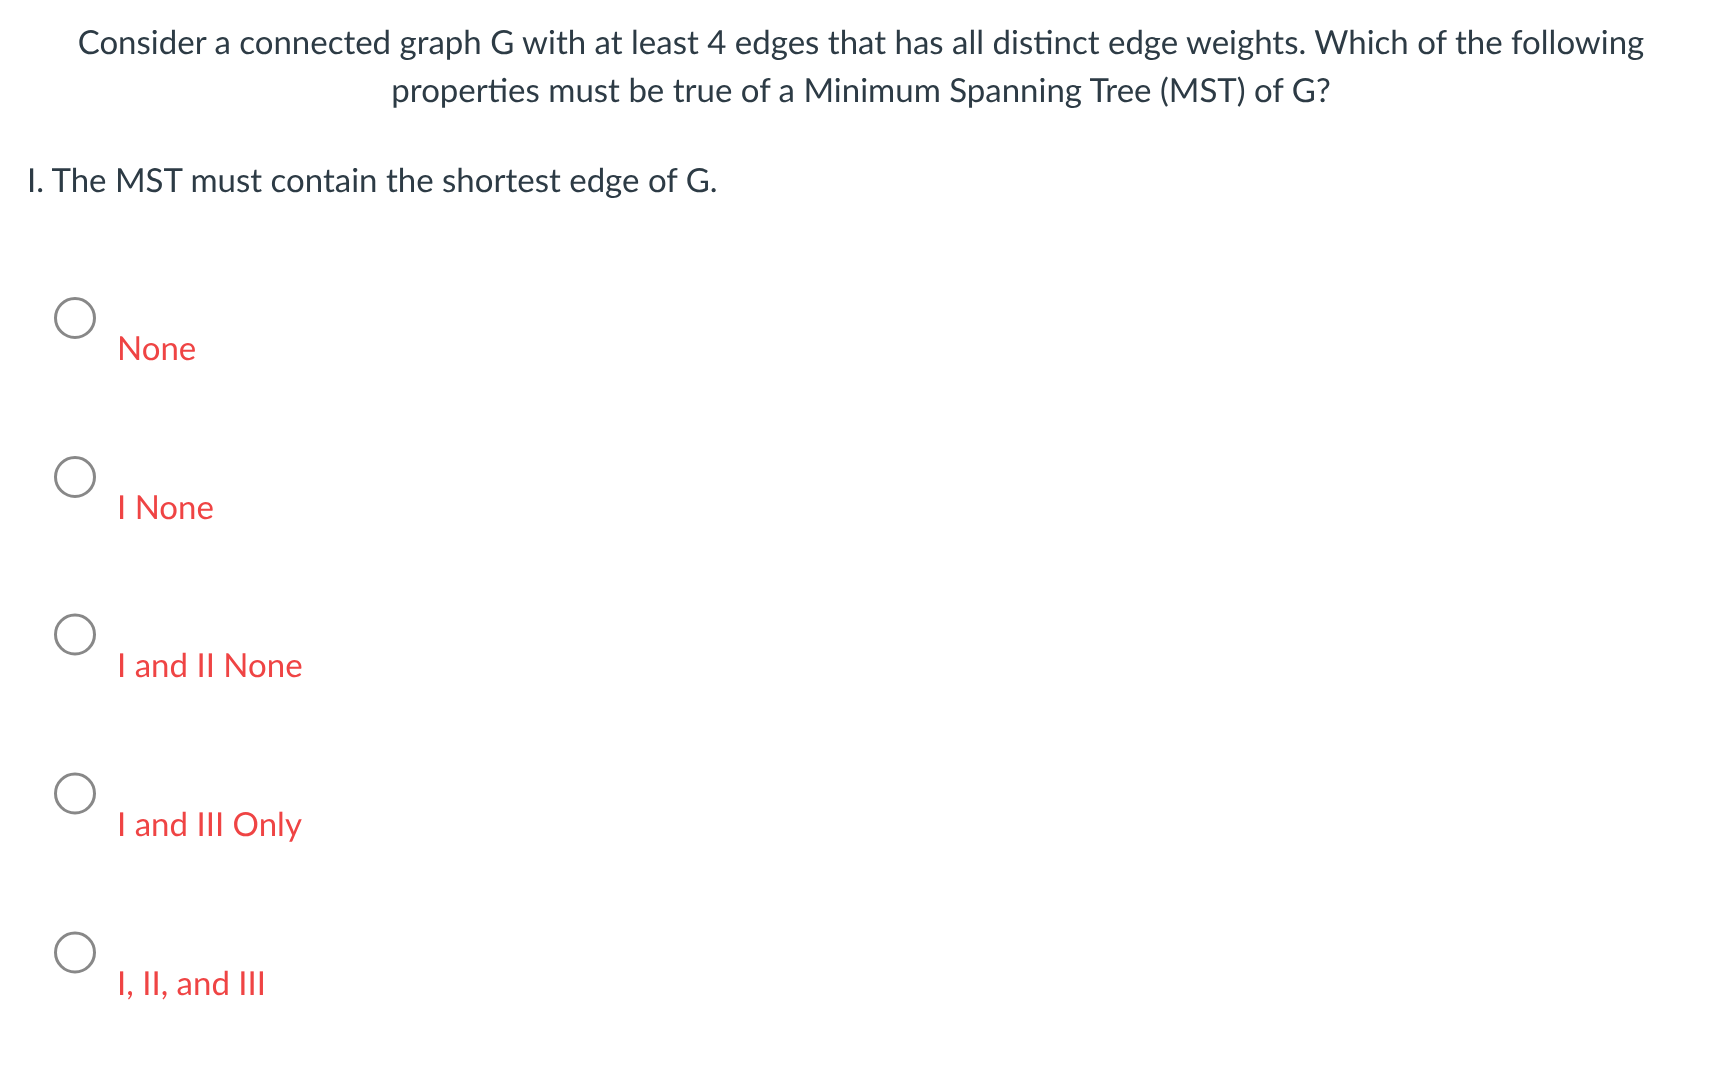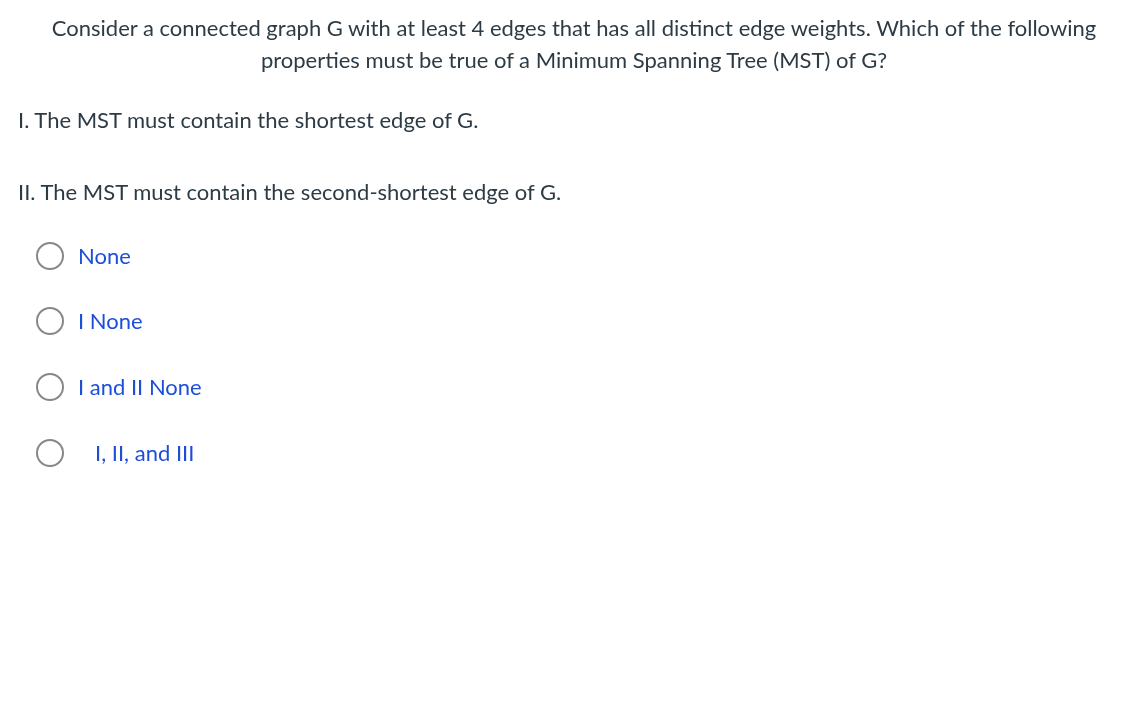--- a/index.html
+++ b/index.html
@@ -37,59 +37,62 @@
       padding-left: 18px;
     }
     .option {
       display: flex;
       align-items: center;
       margin-bottom: 34px;
       cursor: pointer;
     }
     .option:last-child {
       margin-bottom: 0;
-      gap: 17px;
     }
     .radio-circle {
       width: 28px;
       height: 28px;
       border: 2px solid #888;
       border-radius: 50%;
       flex-shrink: 0;
       margin-right: 14px;
       background: #ffffff;
     }
     .option-label {
-      color: #1d4ed8;
+      color: #ef4444;
+      margin-top: 40px;
     }
   </style>
 </head>
 <body>
 
 <div class="question-text">
   <p>Consider a connected graph G with at least 4 edges that has all distinct edge weights. Which of the following properties must be true of a Minimum Spanning Tree (MST) of G?</p>
 </div>
 
 <div class="statements">
   <div class="statement-i">I. The MST must contain the shortest edge of G.</div>
   <div class="statement-group">
-    <div>II. The MST must contain the second-shortest edge of G.</div>
   </div>
 </div>
 
 <div class="options">
   <label class="option">
     <span class="radio-circle"></span>
     <span class="option-label">None</span>
   </label>
   <label class="option">
     <span class="radio-circle"></span>
     <span class="option-label">I None</span>
   </label>
   <label class="option">
     <span class="radio-circle"></span>
     <span class="option-label">I and II None</span>
   </label>
   <label class="option">
     <span class="radio-circle"></span>
+    <span class="option-label">I and III Only</span>
+  </label>
+  <label class="option">
+    <span class="radio-circle"></span>
     <span class="option-label">I, II, and III</span>
   </label>
 </div>
 
 </body></html>

